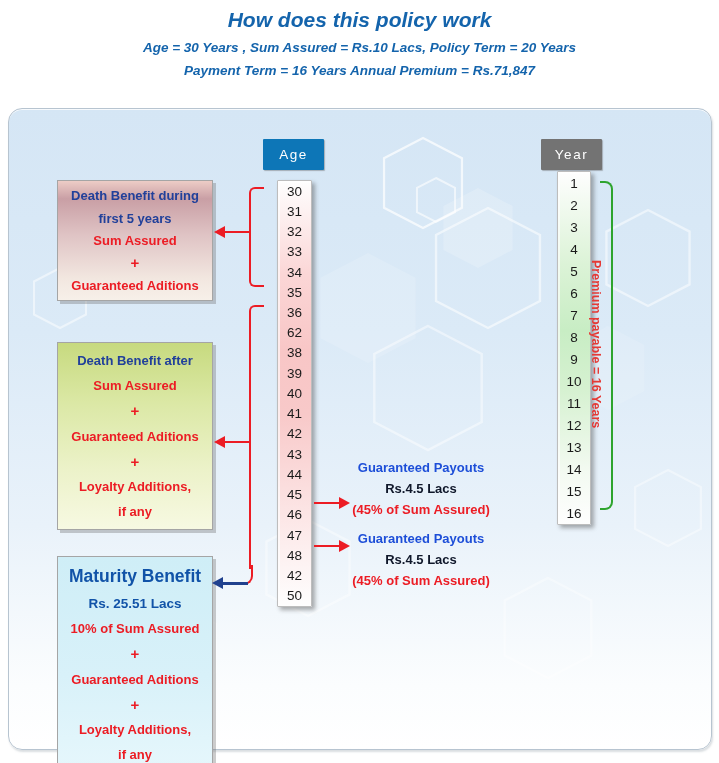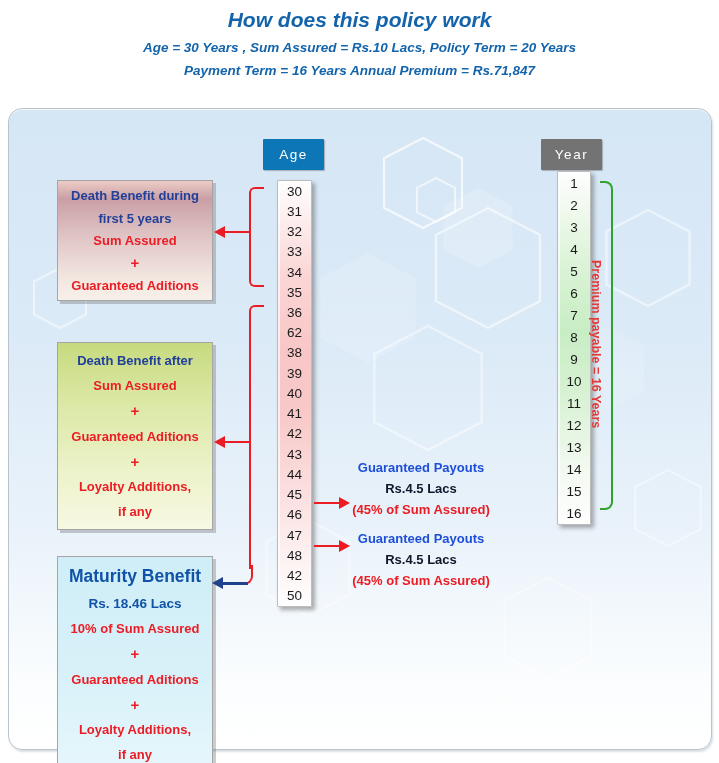--- a/index.html
+++ b/index.html
@@ -178,21 +178,21 @@
     <div class="s-red">Sum Assured</div>
     <div class="s-plus">+</div>
     <div class="s-red">Guaranteed Aditions</div>
     <div class="s-plus">+</div>
     <div class="s-red">Loyalty Additions,</div>
     <div class="s-red">if any</div>
   </div>
 <div class="abs bbox box3">
 
 <div class="s-blue-xl">Maturity Benefit</div>
-    <div class="s-blue-md">Rs. 18.46 Lacs</div>
+    <div class="s-blue-md">Rs. 25.51 Lacs</div>
     <div class="s-red">10% of Sum Assured</div>
     <div class="s-plus">+</div>
     <div class="s-red">Guaranteed Aditions</div>
     <div class="s-plus">+</div>
     <div class="s-red">Loyalty Additions,</div>
     <div class="s-red">if any</div>
   </div>
 
 <div class="abs payout payout1">
   <div class="p-title">Guaranteed Payouts</div>

